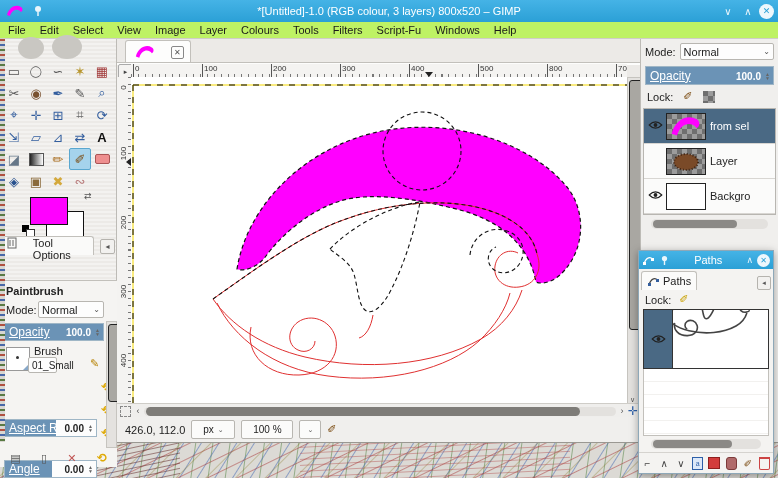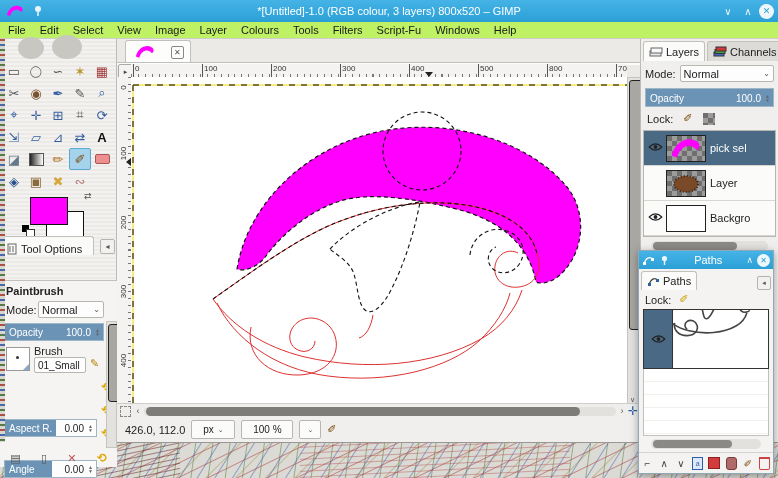--- a/index.html
+++ b/index.html
@@ -32,31 +32,31 @@
   .eraser-sw{width:13px;height:8px;border:1px solid #a55;background:#ee8f8f;border-radius:2px;}
   
   #fg-swatch{left:30px;top:158px;width:36px;height:26px;border:1px solid #111;}
   #bg-swatch{left:46px;top:172px;width:36px;height:26px;border:1px solid #111;background:#fff;z-index:0;}
   #mini-bw{left:22px;top:186px;width:11px;height:11px;}
   #mini-bw .b{position:absolute;left:0;top:0;width:7px;height:7px;background:#000;}
   #mini-bw .w{position:absolute;left:4px;top:4px;width:7px;height:7px;background:#fff;border:1px solid #333;}
   #swap-colors{left:84px;top:152px;font-size:9px;color:#555;}
   
   #tool-options-tab{left:2px;top:197px;width:92px;height:19px;background:#fafaf9;border:1px solid #c2c0bb;border-bottom:none;
-                    border-radius:3px 3px 0 0;display:flex;align-items:flex-end;gap:4px;padding-left:4px;box-sizing:border-box;}
+                    border-radius:3px 3px 0 0;display:flex;align-items:flex-start;gap:16px;padding-left:4px;box-sizing:border-box;}
   #to-menu-btn{left:100px;top:200px;width:13px;height:13px;border:1px solid #b5b3ae;border-radius:2px;background:#f2f1ef;
                display:flex;align-items:center;justify-content:center;font-size:8px;color:#555;}
   #tool-options{left:0px;top:216px;width:117px;height:186px;background:#f5f4f2;border-top:1px solid #c2c0bb;margin-top:25px;}
   .to-label{font-weight:bold;font-size:11px;}
   .combo{background:#fdfdfd;border:1px solid #b8b6b1;border-radius:2px;display:flex;align-items:center;
          justify-content:space-between;padding:0 3px;box-sizing:border-box;}
   .slider{position:relative;border:1px solid #9fb6c6;background:#fdfdfd;overflow:hidden;box-sizing:border-box;}
   .slider .fill{position:absolute;left:0;top:0;bottom:0;background:#6b93b6;}
-  .slider .lab{position:absolute;left:4px;top:50%;transform:translateY(-50%);color:#fff;font-size:10px;}
-  .slider .val{position:absolute;right:12px;top:50%;transform:translateY(-50%);color:#222;font-size:10px;}
+  .slider .lab{position:absolute;left:4px;top:50%;transform:translateY(-50%);color:#fff;font-size:12px;text-decoration:underline;}
+  .slider .val{position:absolute;right:12px;top:50%;transform:translateY(-50%);color:#222;font-size:10px;font-weight:bold;}
   .spin{position:absolute;right:1px;top:0;bottom:0;width:9px;display:flex;flex-direction:column;align-items:center;
         justify-content:center;font-size:5px;color:#666;line-height:4px;}
   .reset-ico{color:#dfaa08;font-weight:bold;font-size:12px;}
   .vscroll{background:#e4e2df;border:1px solid #c6c4bf;}
   .vscroll .thumb{position:absolute;left:1px;right:1px;background:#a9a7a2;border-radius:3px;}
   
   #canvas-col{left:117px;top:39px;width:523px;height:403px;background:#eceae7;}
   #img-tab{left:8px;top:1px;width:64px;height:22px;background:#fdfdfc;border:1px solid #c2c0bb;border-bottom:none;
            border-radius:3px 3px 0 0;display:flex;align-items:center;justify-content:space-around;}
   #tab-strip-rest{left:0;top:23px;width:523px;height:2px;background:#fdfdfc;border-top:1px solid #c2c0bb;}
@@ -329,21 +329,21 @@
         <span class="spin">
             <span>▲</span>
             <span>▼</span>
           </span>
       </div>
       <div class="abs" style="left:6px;top:66px;width:22px;height:22px;background:#fff;border:1px solid #999">
         <span class="abs" style="left:9px;top:8px;width:3px;height:3px;background:#333;border-radius:50%"></span>
         <span class="abs" style="right:0;bottom:0;width:0;height:0;border-left:6px solid transparent;border-bottom:6px solid #88a8c8"></span>
       </div>
       <span class="abs" style="left:34px;top:64px">Brush</span>
-      <div class="abs combo" style="left:34px;top:76px;width:52px;height:16px">
+      <div class="abs combo" style="left:28px;top:76px;width:29px;height:16px">
         <span style="font-size:10px">01_Small</span>
       </div>
       <span class="abs" style="left:90px;top:76px;color:#b8860b;font-size:11px">✎</span>
 
       <span class="abs reset-ico" style="left:101px;top:99px">⟲</span>
 
       <div class="abs slider" style="left:4px;top:120px;width:93px;height:18px">
         <div class="fill" style="width:56%"></div>
         <span class="lab">Aspect R.</span>
         <span class="val">0.00</span>
@@ -469,38 +469,20 @@
         <span>100 %</span>
       </span>
       <span class="sbox" style="width:12px">
           <span style="font-size:7px;color:#555">⌄</span>
         </span>
       <span style="color:#7a4a10">✐</span>
     </div>
   </div>
 
   <div id="layers-dock" class="abs stripes">
-    <div style="display:flex;align-items:flex-end;gap:2px;padding:2px 2px 0 2px;height:22px;box-sizing:border-box">
-      <div class="dock-tab active">
-        <svg width="14" height="11">
-          <rect x="1" y="5" width="11" height="5" fill="#e8e8e8" stroke="#666"></rect>
-            <rect x="2" y="2" width="11" height="5" fill="#f8f8f8" stroke="#666"></rect>
-          </svg>
-        <span>Layers</span>
-      </div>
-      <div class="dock-tab inactive">
-        <svg width="14" height="11">
-          <rect x="1" y="6" width="10" height="4" fill="#4468c8" stroke="#333"></rect>
-            <rect x="2" y="3.5" width="10" height="4" fill="#44a048" stroke="#333"></rect>
-            <rect x="3" y="1" width="10" height="4" fill="#d03838" stroke="#333"></rect>
-          </svg>
-        <span>Channels</span>
-      </div>
-
-    </div>
 
     <div style="display:flex;align-items:center;gap:4px;padding:4px 4px 0 4px">
       <span>Mode:</span>
       <div class="combo" style="flex:1;height:17px">
         <span>Normal</span>
         <span style="font-size:8px;color:#555">⌄</span>
       </div>
     </div>
 
     <div class="slider" style="margin:6px 4px 0 4px;height:19px">
@@ -522,21 +504,21 @@
     <div style="margin:0 2px;border:1px solid #b8b6b1;background:#fbfbfa">
       <div class="layer-row" style="background:#4a6984">
         <span class="eye"><svg class="eye-svg" width="15" height="10" viewBox="0 0 16 11">
               <use href="#eye-sym"></use>
             </svg></span>
         <span class="thumb checker" style="position:relative">
           <svg width="38" height="25" viewBox="0 0 18 14" style="position:absolute;left:0;top:0">
               <use href="#arc-mini"></use>
             </svg>
         </span>
-        <span class="lname" style="color:#fff">pick sel</span>
+        <span class="lname" style="color:#fff">from sel</span>
       </div>
       <div class="layer-row">
         <span class="eye"></span>
         <span class="thumb checker" style="position:relative">
           <svg width="38" height="25" style="position:absolute;left:0;top:0">
               <ellipse cx="19" cy="13" rx="12" ry="8" fill="#7a4a28"></ellipse>
               <ellipse cx="19" cy="13" rx="12" ry="8" fill="none" stroke="#3a2010" stroke-width="2" stroke-dasharray="1 2"></ellipse>
             </svg>
         </span>
         <span class="lname">Layer</span>

